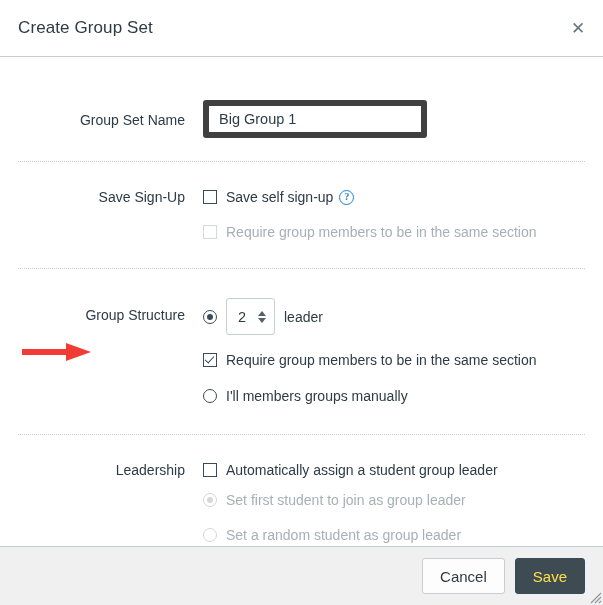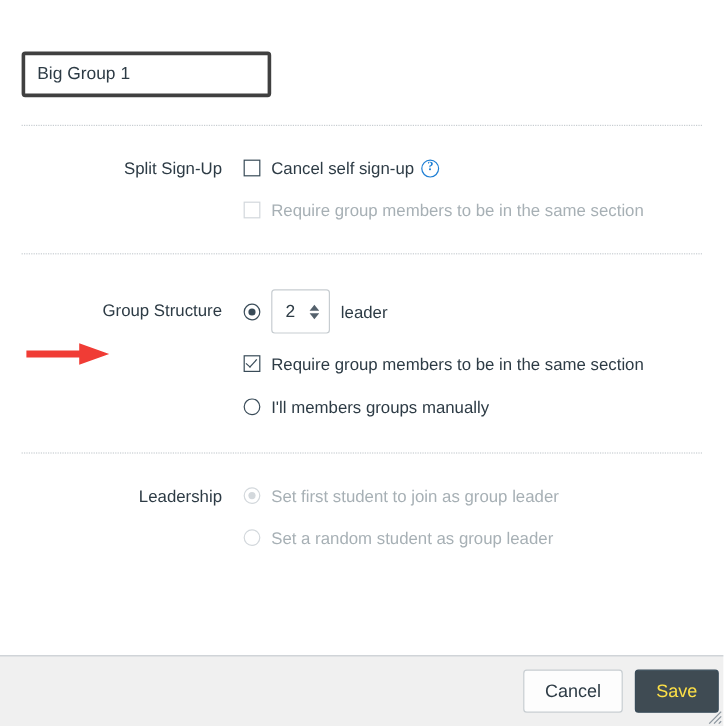--- a/index.html
+++ b/index.html
@@ -86,24 +86,24 @@
   }
   .divider {
     margin: 0 18px;
     border: 0;
     border-top: 1px dotted #c7cdd1;
     height: 0;
   }
 
   
   .text-input {
-    width: 208px;
+    width: 224px;
     height: 38px;
     box-sizing: border-box;
-    border: 3px solid #404040;
+    border: 6px solid #404040;
     border-radius: 3px;
     padding: 0 10px;
     font-size: 14.5px;
     color: #2d3b45;
     font-family: "Liberation Sans", sans-serif;
     background: #fff;
     outline: none;
   }
 
   
@@ -251,21 +251,21 @@
   
   .dialog-footer {
     flex: 0 0 auto;
     height: 59px;
     box-sizing: border-box;
     background: #f0f0f0;
     border-top: 1px solid #c7cdd1;
     display: flex;
     align-items: center;
     justify-content: flex-end;
-    padding: 0 4px;
+    padding: 0 18px;
     gap: 10px;
     position: relative;
   }
   .btn {
     height: 36px;
     min-width: 70px;
     padding: 0 17px;
     font-size: 15px;
     border-radius: 3px;
     cursor: pointer;
@@ -290,38 +290,43 @@
     height: 14px;
     pointer-events: auto;
     cursor: nwse-resize;
   }
 </style>
 </head>
 <body>
 
 <div class="dialog">
 
+  <div class="dialog-header">
+    <span class="dialog-title">Create Group Set</span>
+    <button class="close-btn">✕</button>
+  </div>
 
   <div class="dialog-body">
 
     <div class="form-row" style="padding-top:43px;">
+      <div class="row-label" style="padding-top:11px;">Group Set Name</div>
       <div class="row-control">
         <input class="text-input" type="text" value="Big Group 1" style="">
       </div>
     </div>
 
     <hr class="divider" style="margin-top:23px;">
 
     <div class="form-row" style="padding-top:26px;">
-      <div class="row-label">Split Sign-Up</div>
+      <div class="row-label">Save Sign-Up</div>
       <div class="row-control">
 
         <div class="opt-row">
           <span class="box"></span>
-          <span class="opt-label">Cancel self sign-up</span>
+          <span class="opt-label">Save self sign-up</span>
           <span class="help-icon">?</span>
         </div>
 
         <div class="opt-row disabled" style="margin-top:17px;">
           <span class="box disabled"></span>
           <span class="opt-label">Require group members to be in the same section</span>
         </div>
 
       </div>
     </div>
@@ -356,20 +361,24 @@
 
       </div>
     </div>
 
     <hr class="divider" style="margin-top:29px;">
 
     <div class="form-row" style="padding-top:26px;">
       <div class="row-label">Leadership</div>
       <div class="row-control">
 
+        <div class="opt-row">
+          <span class="box"></span>
+          <span class="opt-label">Automatically assign a student group leader</span>
+        </div>
 
         <div class="opt-row disabled" style="">
           <span class="radio disabled selected"></span>
           <span class="opt-label">Set first student to join as group leader</span>
         </div>
 
         <div class="opt-row disabled" style="margin-top:17px;">
           <span class="radio disabled"></span>
           <span class="opt-label">Set a random student as group leader</span>
         </div>

